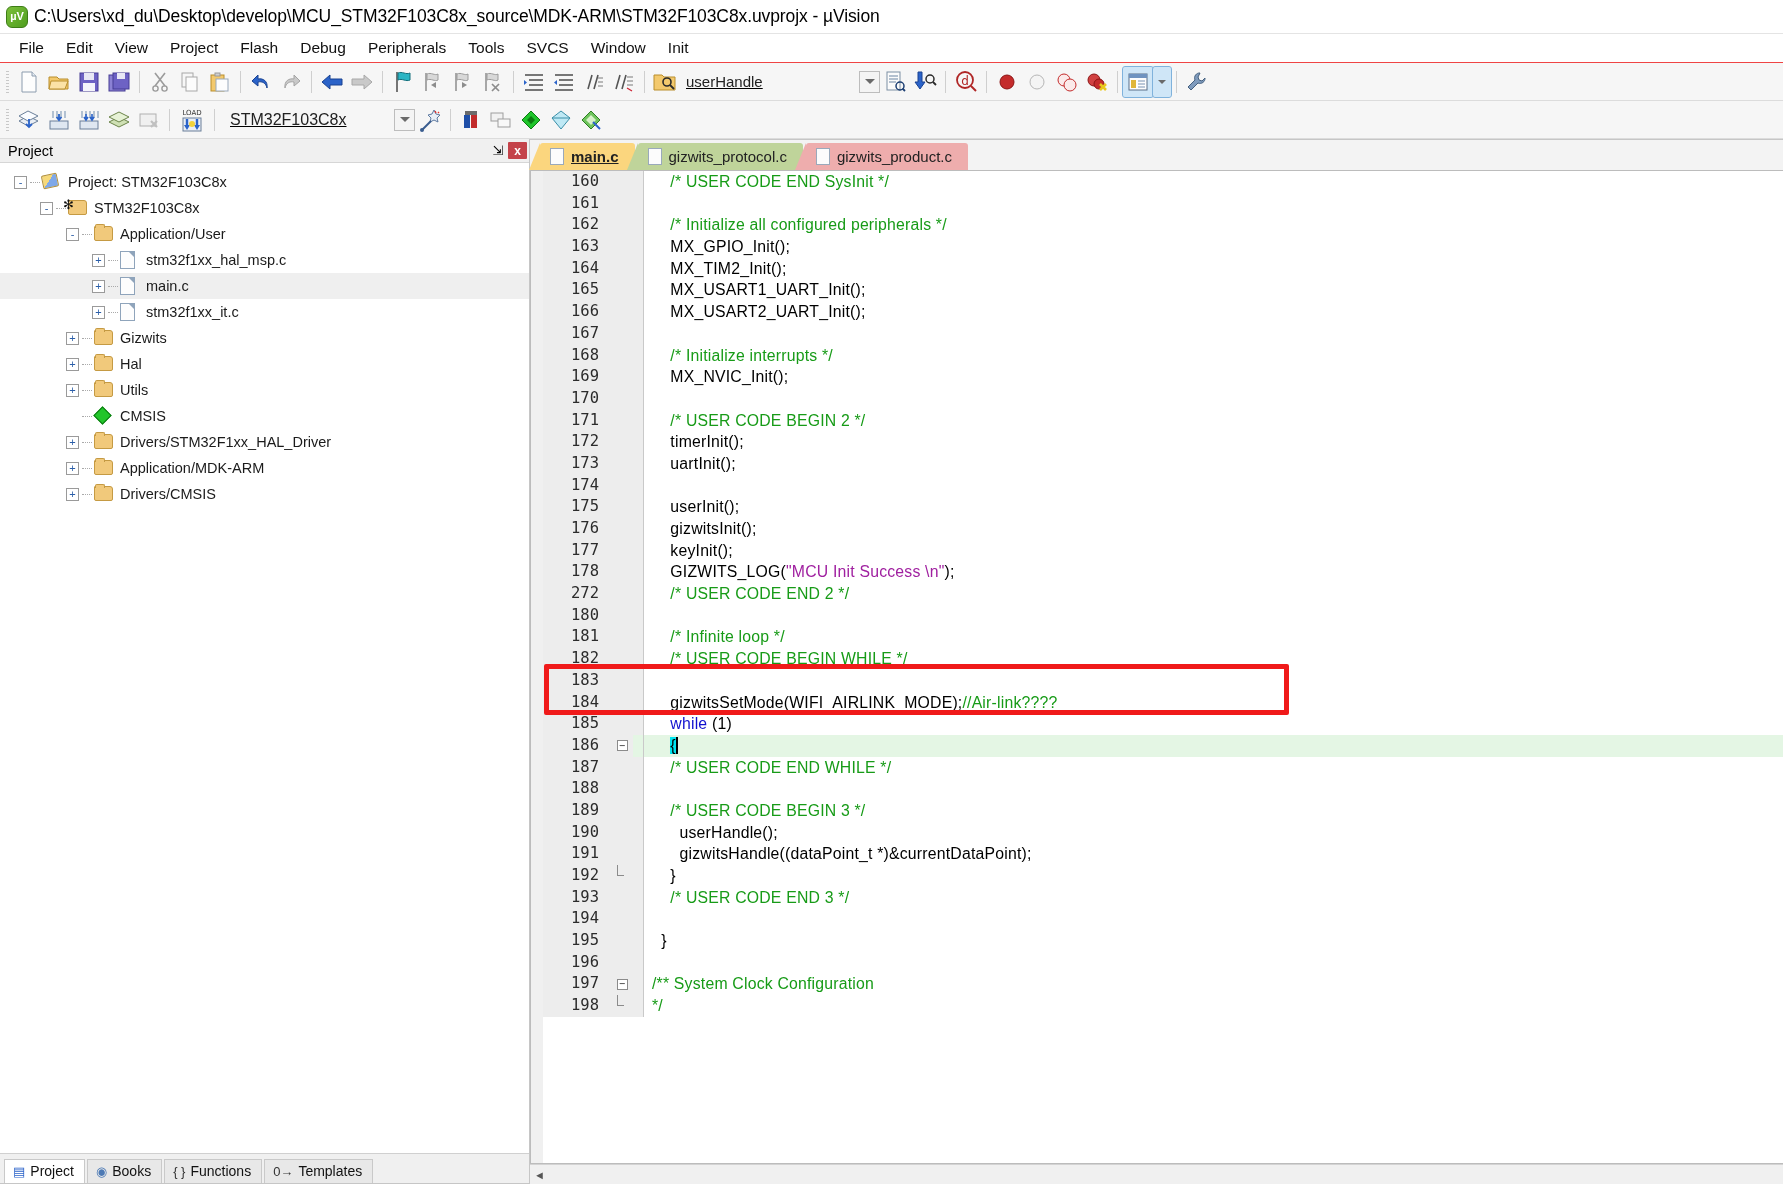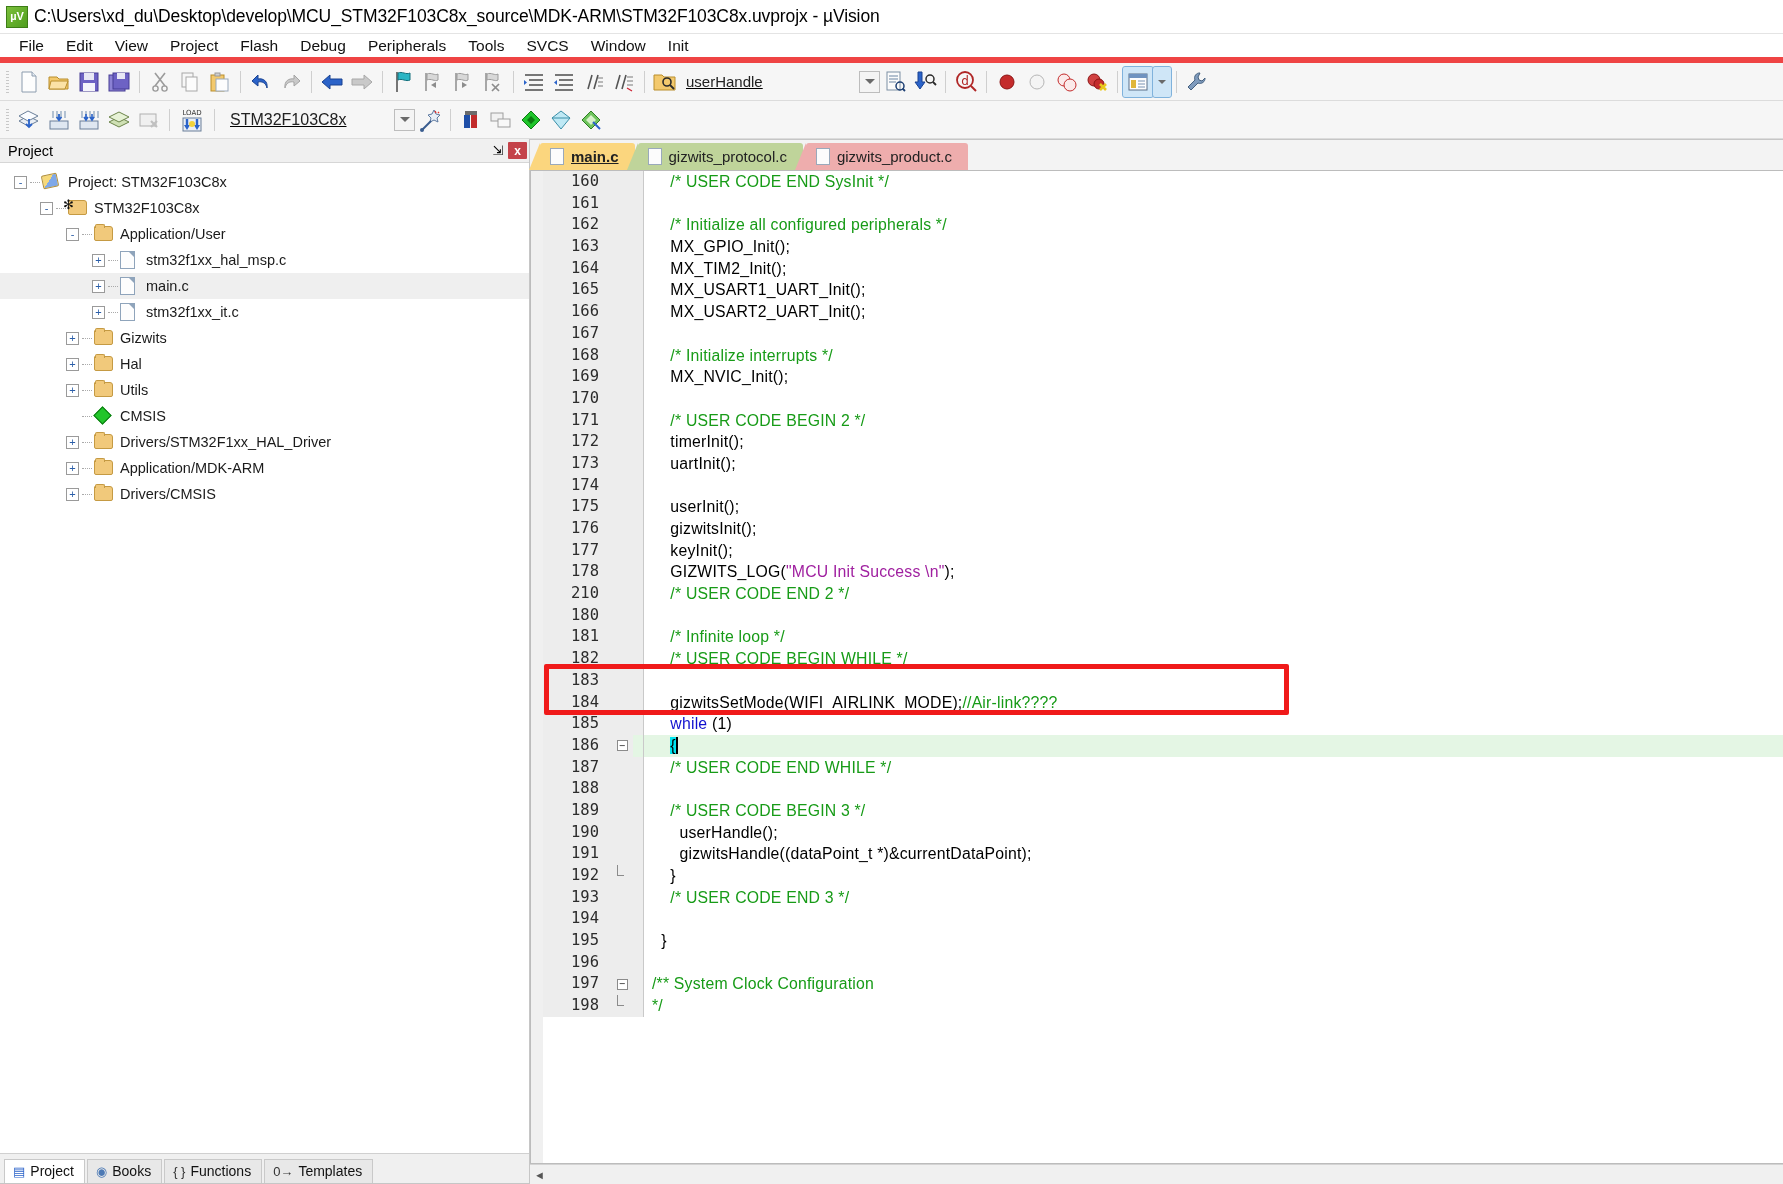--- a/index.html
+++ b/index.html
@@ -14,32 +14,32 @@
 
   
   .titlebar {
     height: 34px; background: #ffffff;
     display: flex; align-items: center;
     padding-left: 6px; border-bottom: 1px solid #e4e4e4;
   }
   .app-logo {
     width: 22px; height: 22px; margin-right: 6px;
     background: linear-gradient(135deg,#7bbf3b 0%,#4f9e1e 100%);
-    border: 1px solid #3d7d16; border-radius: 0;
+    border: 1px solid #3d7d16; border-radius: 6px;
     color: #fff; font-size: 11px; font-weight: bold;
     display: flex; align-items: center; justify-content: center;
     line-height: 1;
   }
   .title-text { font-size: 17.5px; color: #000; white-space: nowrap; letter-spacing: -0.1px; }
 
   
   .menubar {
     height: 29px; background: #ffffff;
     display: flex; align-items: center; padding-left: 8px;
-    border-bottom: 6px solid #ef4444;
+    border-bottom: 1px solid #ef4444;
   }
   .menu-item {
     font-size: 15.5px; color: #111; padding: 3px 11px; cursor: default;
     white-space: nowrap;
   }
 
   
   .toolbar {
     height: 38px; background: #f6f6f6;
     display: flex; align-items: center;
@@ -836,21 +836,21 @@
               <div class="gut-bar"></div>
               <div class="src"><span>    keyInit();</span></div>
             </div>
             <div class="code-line">
               <div class="ln">178</div>
               <div class="fold"></div>
               <div class="gut-bar"></div>
               <div class="src"><span>    GIZWITS_LOG(</span><span class="str">"MCU Init Success \n"</span><span>);</span></div>
             </div>
             <div class="code-line">
-              <div class="ln">210</div>
+              <div class="ln">272</div>
               <div class="fold"></div>
               <div class="gut-bar"></div>
               <div class="src"><span class="cm">    /* USER CODE END 2 */</span></div>
             </div>
             <div class="code-line">
               <div class="ln">180</div>
               <div class="fold"></div>
               <div class="gut-bar"></div>
               <div class="src"><span></span></div>
             </div>

